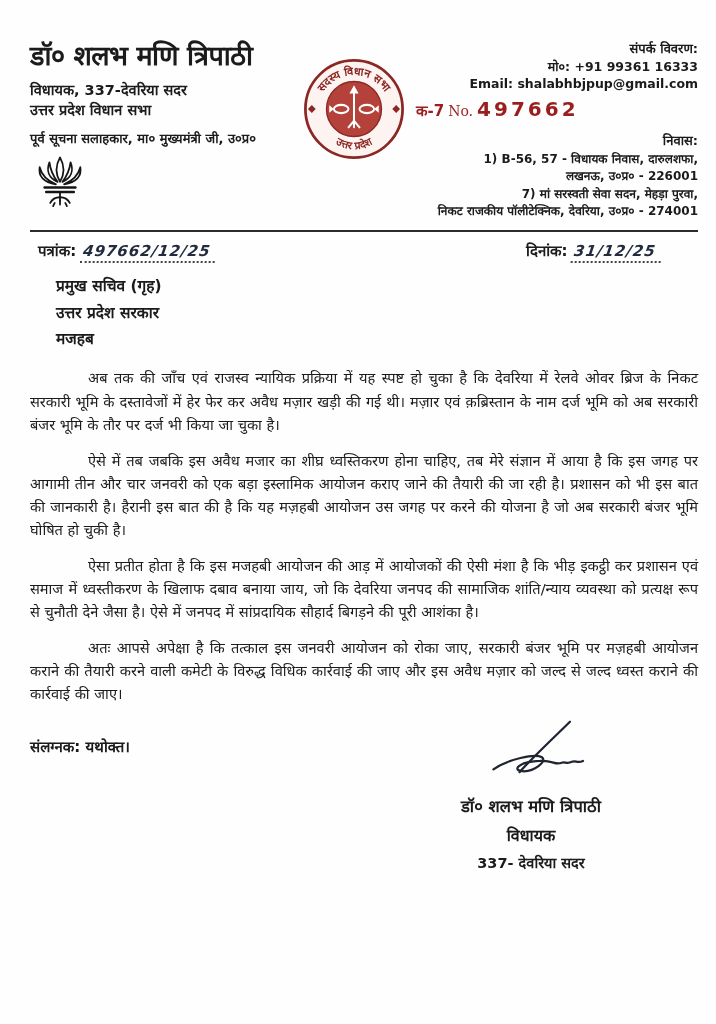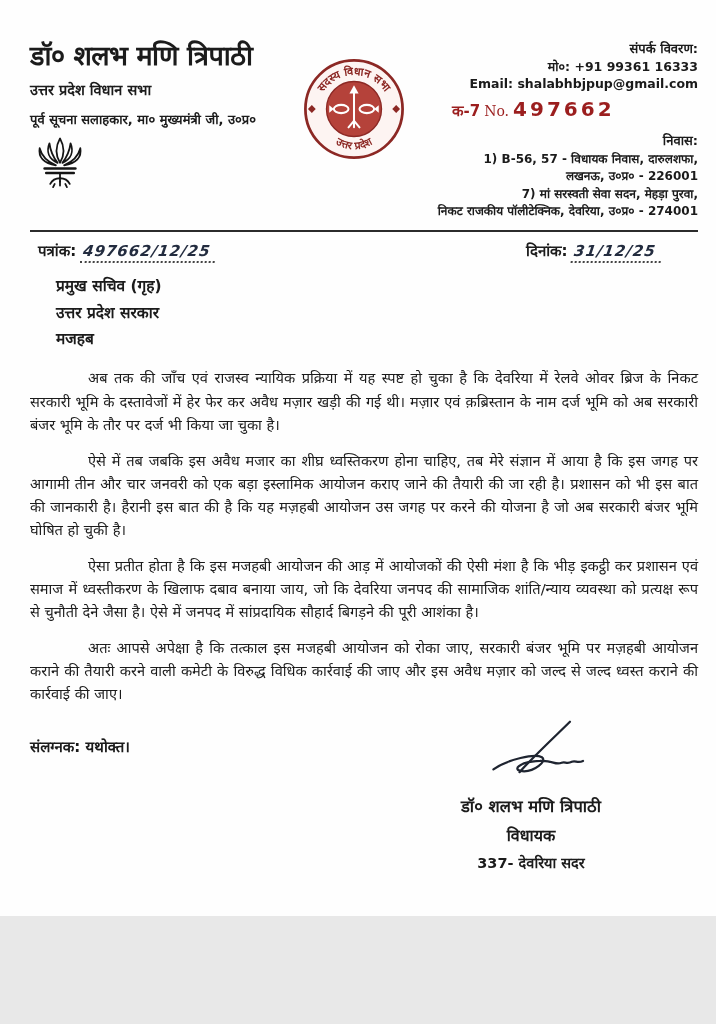--- a/index.html
+++ b/index.html
@@ -1,38 +1,38 @@
 <!DOCTYPE html>
 <html lang="hi"><head>
 <meta charset="utf-8">
 <style>
   * { margin:0; padding:0; box-sizing:border-box; }
   html,body { background:#e8e8e8; }
   body { font-family:"DejaVu Sans","Liberation Sans",sans-serif; }
   .page {
-    position:relative; width:716px; height:916px; margin:0 auto;
+    position:relative; width:716px; height:1024px; margin:0 auto;
     background:#fefefe; overflow:hidden; color:#1b1b1b;
   }
   .inner { padding:40px 18px 0 30px; }
 
   
   .header { display:flex; justify-content:space-between; align-items:flex-start; }
   .lh-left { width:268px; }
   .lh-name { font-size:27px; font-weight:bold; letter-spacing:-0.5px; line-height:1.15; white-space:nowrap; }
   .lh-desig { margin-top:10px; font-size:14.5px; font-weight:bold; line-height:1.35; }
   .lh-advisor { margin-top:9px; font-size:13px; font-weight:bold; white-space:nowrap; }
   .lh-lotus { margin-top:6px; margin-left:4px; }
 
   .lh-seal { flex:0 0 auto; margin-top:14px; }
 
   .lh-right { width:288px; text-align:right; font-size:12.5px; line-height:1.38; }
   .lh-contact-heading, .lh-res-heading { font-weight:bold; font-size:13px; }
   .lh-contact-line { font-weight:bold; }
   .lh-serial { text-align:left; padding:4px 0 2px 6px; white-space:nowrap; }
-  .lh-serial .pre { font-weight:bold; font-size:15px;margin-left:36px; }
+  .lh-serial .pre { font-weight:bold; font-size:15px; }
   .lh-serial .no { font-family:"DejaVu Serif","Liberation Serif",serif; font-size:14px; }
   .lh-serial .num { font-size:20px; font-weight:bold; letter-spacing:3px; }
   .lh-res { margin-top:6px; font-weight:bold; font-size:12px; line-height:1.45; }
 
   .rule { margin:10px 0 0 0; border-top:2.5px solid #2b2b2b; }
 
   
   .ref-row { display:flex; justify-content:space-between; margin-top:8px; padding:0 6px 0 8px; font-size:15px; }
   .ref-label { font-weight:bold; }
   .handwriting {
@@ -64,20 +64,21 @@
 <body>
 
 <div class="page">
   <div class="inner">
 
     <div class="header">
 
       <div class="lh-left">
         <div class="lh-name">डॉ० शलभ मणि त्रिपाठी</div>
         <div class="lh-desig">
+          <div>विधायक, 337-देवरिया सदर</div>
           <div>उत्तर प्रदेश विधान सभा</div>
         </div>
         <div class="lh-advisor">पूर्व सूचना सलाहकार, मा० मुख्यमंत्री जी, उ०प्र०</div>
         <div class="lh-lotus">
           <svg width="52" height="56" viewBox="0 0 64 66" fill="none" stroke="#151515" stroke-width="2.2" stroke-linecap="round" stroke-linejoin="round">
             <path d="M32,4 C27,13 26,24 32,34 C38,24 37,13 32,4 Z"></path>
             <path d="M19,10 C15,20 18,29 29,34 C23,26 20,18 19,10 Z"></path>
             <path d="M45,10 C49,20 46,29 35,34 C41,26 44,18 45,10 Z"></path>
             <path d="M7,16 C5,27 12,35 27,37 C15,32 9,24 7,16 Z"></path>
             <path d="M57,16 C59,27 52,35 37,37 C49,32 55,24 57,16 Z"></path>
@@ -163,21 +164,21 @@
       <div>प्रमुख सचिव (गृह)</div>
       <div>उत्तर प्रदेश सरकार</div>
       <div>मजहब</div>
     </div>
 
 
     <div class="body-text">
       <p>अब तक की जाँच एवं राजस्व न्यायिक प्रक्रिया में यह स्पष्ट हो चुका है कि देवरिया में रेलवे ओवर ब्रिज के निकट सरकारी भूमि के दस्तावेजों में हेर फेर कर अवैध मज़ार खड़ी की गई थी। मज़ार एवं क़ब्रिस्तान के नाम दर्ज भूमि को अब सरकारी बंजर भूमि के तौर पर दर्ज भी किया जा चुका है।</p>
       <p>ऐसे में तब जबकि इस अवैध मजार का शीघ्र ध्वस्तिकरण होना चाहिए, तब मेरे संज्ञान में आया है कि इस जगह पर आगामी तीन और चार जनवरी को एक बड़ा इस्लामिक आयोजन कराए जाने की तैयारी की जा रही है। प्रशासन को भी इस बात की जानकारी है। हैरानी इस बात की है कि यह मज़हबी आयोजन उस जगह पर करने की योजना है जो अब सरकारी बंजर भूमि घोषित हो चुकी है।</p>
       <p>ऐसा प्रतीत होता है कि इस मजहबी आयोजन की आड़ में आयोजकों की ऐसी मंशा है कि भीड़ इकट्ठी कर प्रशासन एवं समाज में ध्वस्तीकरण के खिलाफ दबाव बनाया जाय, जो कि देवरिया जनपद की सामाजिक शांति/न्याय व्यवस्था को प्रत्यक्ष रूप से चुनौती देने जैसा है। ऐसे में जनपद में सांप्रदायिक सौहार्द बिगड़ने की पूरी आशंका है।</p>
-      <p>अतः आपसे अपेक्षा है कि तत्काल इस मजहबी आयोजन को रोका जाए, सरकारी बंजर भूमि पर मज़हबी आयोजन कराने की तैयारी करने वाली कमेटी के विरुद्ध विधिक कार्रवाई की जाए और इस अवैध मज़ार को जल्द से जल्द ध्वस्त कराने की कार्रवाई की जाए।</p>
+      <p>अतः आपसे अपेक्षा है कि तत्काल इस जनवरी आयोजन को रोका जाए, सरकारी बंजर भूमि पर मज़हबी आयोजन कराने की तैयारी करने वाली कमेटी के विरुद्ध विधिक कार्रवाई की जाए और इस अवैध मज़ार को जल्द से जल्द ध्वस्त कराने की कार्रवाई की जाए।</p>
     </div>
 
     <div class="closing">
       <div class="enclosure">संलग्नक: यथोक्त।</div>
       <div class="sign-block">
         <svg class="sign-svg" width="130" height="70" viewBox="0 0 130 75">
           <g fill="none" stroke="#1e2430" stroke-width="2.4" stroke-linecap="round">
             <path d="M96,4 C84,16 58,40 42,58"></path>
             <path d="M14,55 C30,44 58,38 66,42 C72,46 58,58 45,57 C34,56 40,47 64,46 C78,45 80,51 87,48 C91,46 92,50 98,47 C102,45 104,49 110,46"></path>
           </g>

